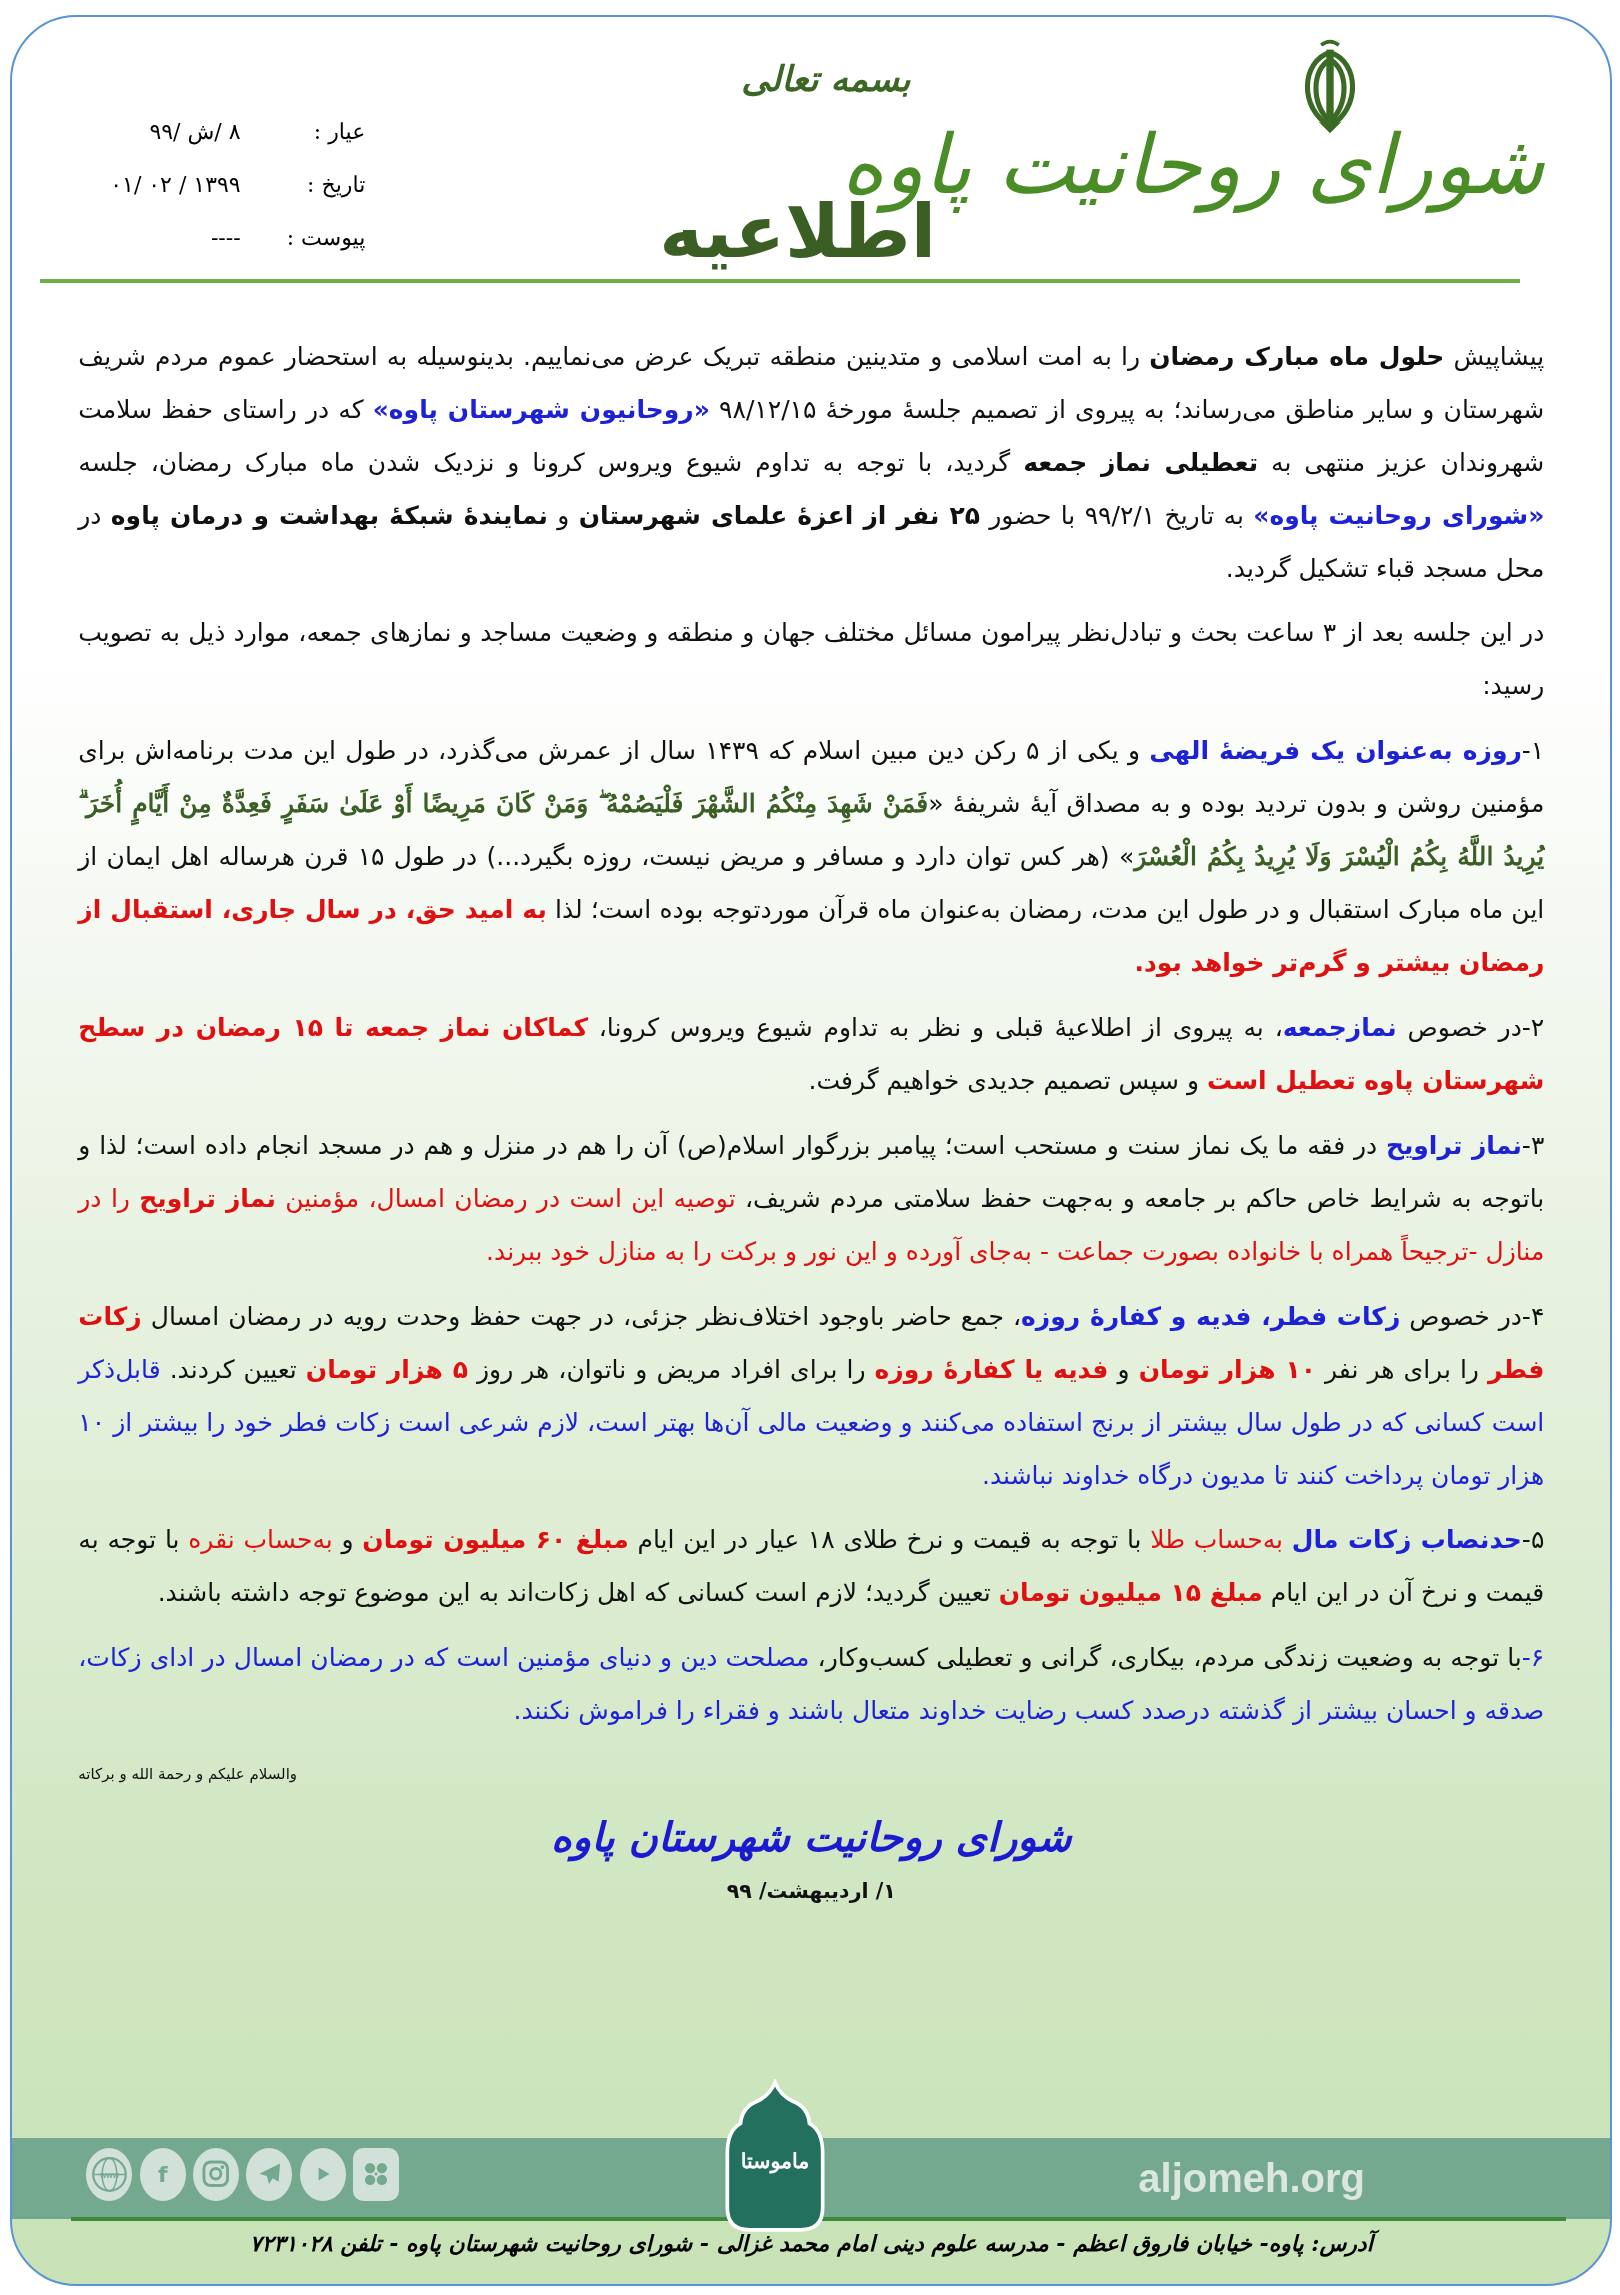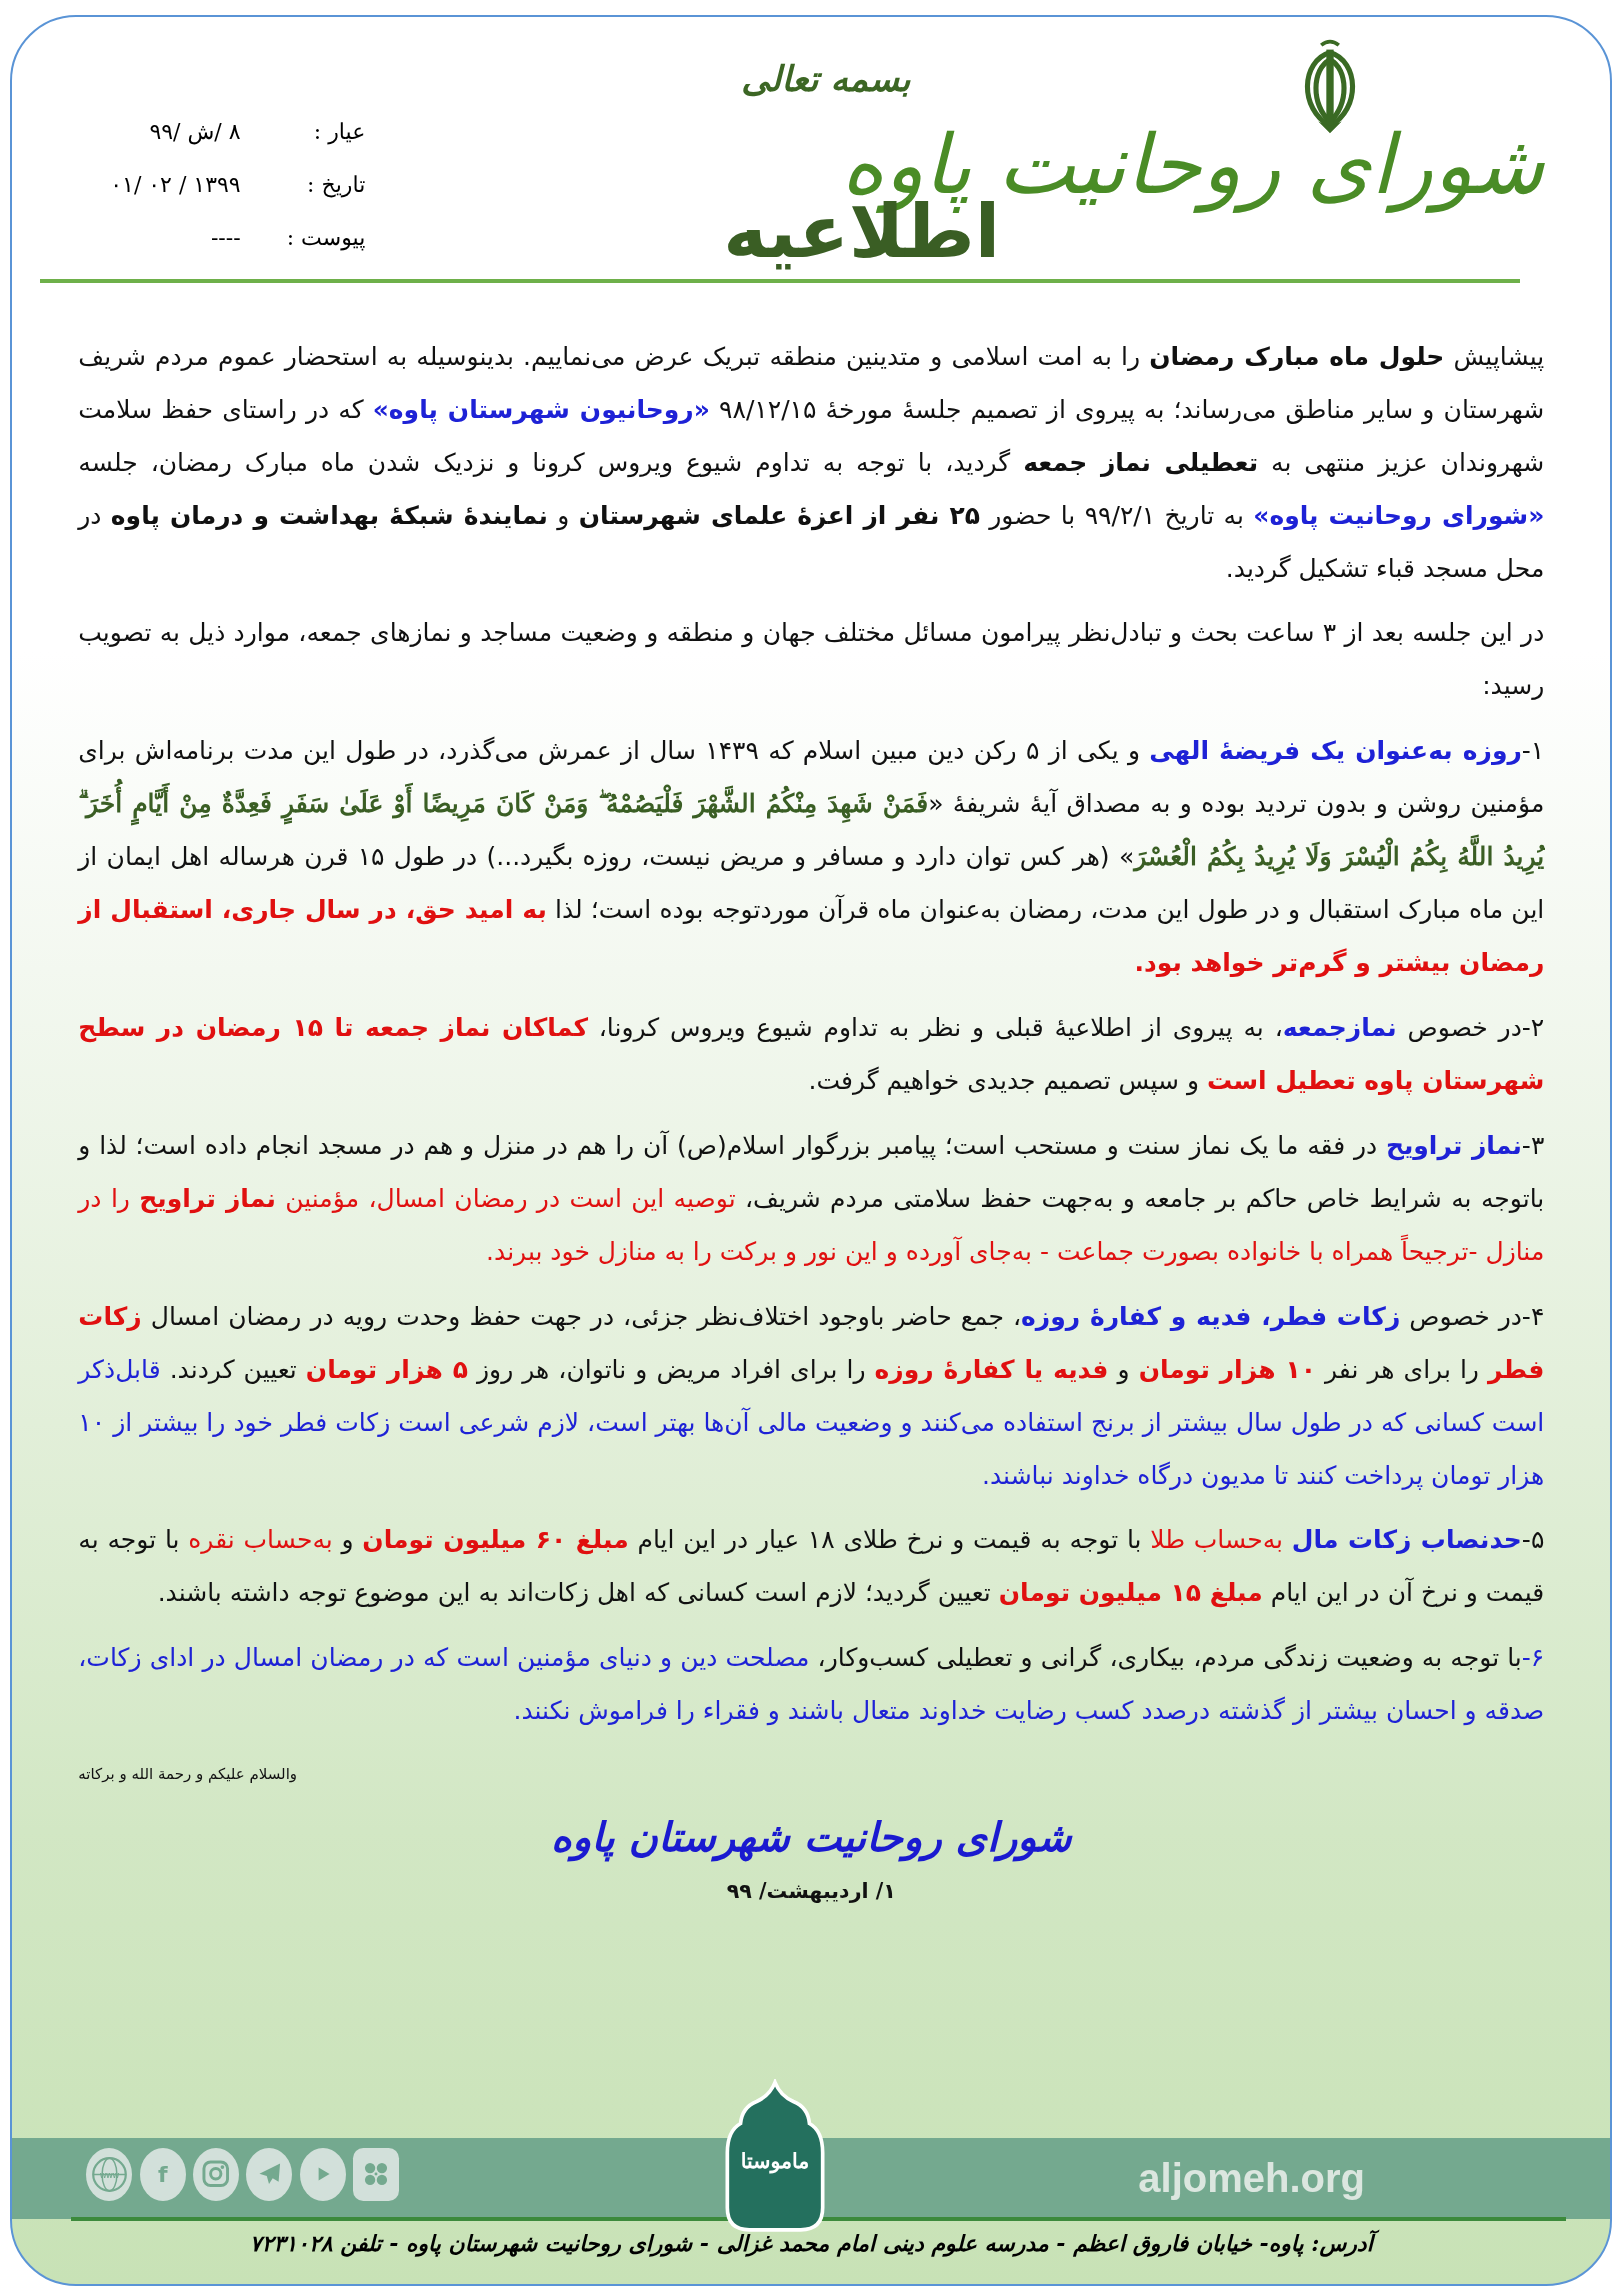--- a/index.html
+++ b/index.html
@@ -17,21 +17,21 @@
   .emblem { position: absolute; left: 1274px; top: 22px; width: 88px; height: 96px; }
   .org-title {
     position: absolute; right: 66px; top: 103px; font-family: "DejaVu Serif", serif; font-style: italic;
     font-size: 82px; color: #4a8c26; direction: rtl; white-space: nowrap; line-height: 1.1;
   }
   .basmala {
     position: absolute; left: 729px; top: 41px; font-family: "DejaVu Serif", serif; font-style: italic; font-weight: bold;
     font-size: 35px; color: #3c6624; direction: rtl; white-space: nowrap; text-align: center;
   }
   .notice-title {
-    position: absolute; left: 711px; top: 177px; font-family: "DejaVu Sans", sans-serif; font-weight: bold;
+    position: absolute; left: 647px; top: 177px; font-family: "DejaVu Sans", sans-serif; font-weight: bold;
     font-size: 74px; color: #3a5e24; direction: rtl; white-space: nowrap; letter-spacing: 2.9px; line-height: 1;
   }
   .meta { position: absolute; left: 88px; top: 88px; direction: rtl; width: 265px; font-family: "DejaVu Serif", serif; }
   .meta-row { display: flex; justify-content: flex-start; font-size: 22px; color: #000; height: 53px; align-items: center; }
   .meta-label { width: 110px; text-align: right; }
   .meta-value { margin-right: 14.7px; }
   .header-rule { position: absolute; left: 28px; top: 262px; width: 1480px; height: 4.4px; background: #6eb04a; }
 
   
   .content {

